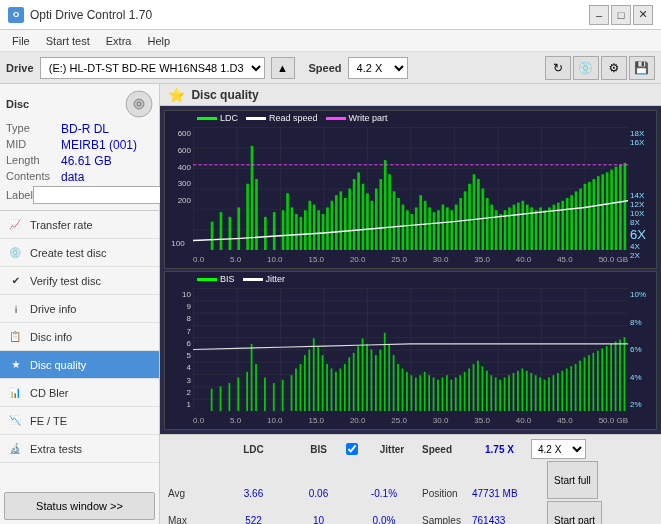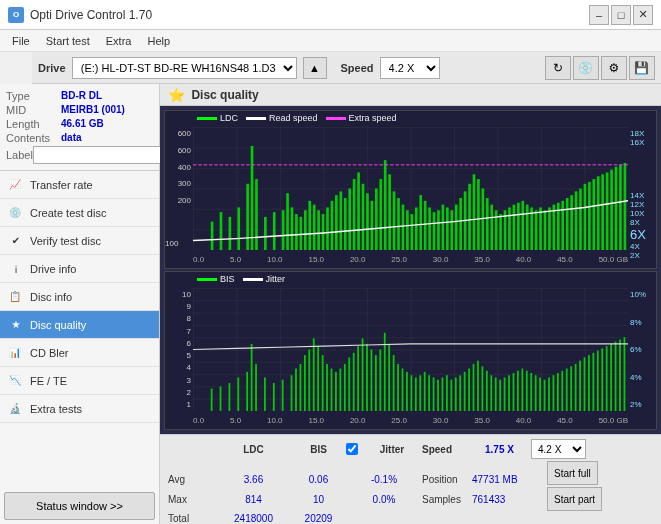--- a/index.html
+++ b/index.html
@@ -11,41 +11,41 @@
     .titlebar-icon { width: 16px; height: 16px; background: #4a90d9; border-radius: 2px; display: flex; align-items: center; justify-content: center; color: white; font-size: 8px; font-weight: bold; }
     .titlebar-title { font-size: 12px; color: #333; }
     .titlebar-controls { display: flex; gap: 2px; }
     .titlebar-btn { width: 20px; height: 20px; display: flex; align-items: center; justify-content: center; border: 1px solid #aaa; background: #e8e8e8; cursor: pointer; font-size: 11px; color: #333; }
 
     
     .menubar { background: #f5f5f5; height: 22px; display: flex; align-items: center; padding: 0 4px; border-bottom: 1px solid #ddd; }
     .menubar-item { padding: 2px 8px; cursor: pointer; font-size: 11px; color: #333; }
 
     
-    .drivebar { background: #e8e8e8; height: 32px; display: flex; align-items: center; padding: 0 6px; border-bottom: 1px solid #ccc; gap: 6px; margin-left: 32px; }
+    .drivebar { background: #e8e8e8; height: 32px; display: flex; align-items: center; padding: 0 6px; border-bottom: 1px solid #ccc; gap: 6px; }
     .drivebar-label { font-size: 11px; font-weight: bold; color: #333; }
     .drive-select { height: 22px; background: white; border: 1px solid #aaa; font-size: 11px; padding: 0 4px; min-width: 200px; text-align: right; }
     .eject-btn { width: 24px; height: 22px; background: #e0e0e0; border: 1px solid #aaa; cursor: pointer; display: flex; align-items: center; justify-content: center; }
     .speed-label { font-size: 11px; font-weight: bold; color: #333; margin-left: 8px; }
     .speed-select { height: 22px; background: white; border: 1px solid #aaa; font-size: 11px; padding: 0 4px; min-width: 60px; }
     .toolbar-icons { display: flex; gap: 2px; margin-left: auto; }
     .toolbar-icon-btn { width: 26px; height: 24px; background: #e0e0e0; border: 1px solid #aaa; cursor: pointer; display: flex; align-items: center; justify-content: center; font-size: 12px; }
 
     
     .main { display: flex; height: calc(524px - 84px); }
 
     
     .sidebar { width: 160px; background: #f5f5f5; border-right: 1px solid #ccc; display: flex; flex-direction: column; }
     .disc-info-panel { padding: 6px; border-bottom: 1px solid #ccc; }
     .disc-header { display: flex; align-items: center; justify-content: space-between; margin-bottom: 4px; }
     .disc-title { font-weight: bold; font-size: 11px; color: #333; }
     .disc-icon { width: 28px; height: 28px; }
     .info-row { display: flex; margin-bottom: 2px; }
     .info-label { color: #666; width: 55px; font-size: 11px; }
-    .info-value { color: #0000cc; font-size: 10px; flex: 1; font-weight: bold; }
+    .info-value { color: #0000cc; font-size: 12px; flex: 1; }
     .label-row { display: flex; align-items: center; margin-top: 2px; }
     .label-input { border: 1px solid #aaa; height: 18px; font-size: 10px; flex: 1; padding: 0 2px; }
     .label-btn { width: 20px; height: 18px; background: #e0e0e0; border: 1px solid #aaa; cursor: pointer; display: flex; align-items: center; justify-content: center; margin-left: 2px; font-size: 10px; }
 
     .nav-items { flex: 1; }
     .nav-item { height: 28px; display: flex; align-items: center; padding: 0 8px; cursor: pointer; gap: 6px; font-size: 11px; color: #333; border-bottom: 1px solid #e0e0e0; }
     .nav-item.active { background: #4a90d9; color: white; }
     .nav-item-icon { width: 16px; height: 16px; display: flex; align-items: center; justify-content: center; font-size: 10px; flex-shrink: 0; }
 
     .status-btn { height: 28px; background: #e0e0e0; border: 1px solid #aaa; border-radius: 2px; cursor: pointer; font-size: 11px; margin: 4px; display: flex; align-items: center; justify-content: center; }
@@ -64,21 +64,21 @@
     .axis-label { font-size: 9px; color: #aaa; }
     .legend { position: absolute; top: 2px; left: 32px; display: flex; gap: 8px; align-items: center; }
     .legend-item { display: flex; align-items: center; gap: 3px; font-size: 9px; color: #eee; }
     .legend-color { width: 20px; height: 3px; }
 
     
     .chart2 { flex: 1; position: relative; background: #1e1e3a; border: 1px solid #444; }
 
     
     .stats-area { height: 90px; background: #e8e8e8; border-top: 1px solid #ccc; padding: 4px 8px; display: flex; flex-direction: column; gap: 2px; }
-    .start-btn { height: 24px; background: #e0e0e0; border: 1px solid #aaa; cursor: pointer; font-size: 10px; padding: 0 6px; }
+    .start-btn { height: 38px; background: #e0e0e0; border: 1px solid #aaa; cursor: pointer; font-size: 10px; padding: 0 6px; }
     .speed-select-small { height: 20px; background: white; border: 1px solid #aaa; font-size: 10px; padding: 0 2px; width: 55px; }
 
     svg { display: block; width: 100%; height: 100%; }
   </style>
 </head>
 <body>
 
 <div class="titlebar">
   <div class="titlebar-left">
     <div class="titlebar-icon">O</div>
@@ -114,20 +114,30 @@
     <div class="toolbar-icon-btn">⚙</div>
     <div class="toolbar-icon-btn">💾</div>
   </div>
 </div>
 
 <div class="main">
 
   <div class="sidebar">
 
     <div class="disc-info-panel">
+      <div class="disc-header">
+        <span class="disc-title">Disc</span>
+
+        <svg class="disc-icon" viewBox="0 0 28 28">
+          <circle cx="14" cy="14" r="13" fill="#ddd" stroke="#aaa" stroke-width="1"></circle>
+          <circle cx="14" cy="14" r="5" fill="#bbb" stroke="#888" stroke-width="1"></circle>
+          <circle cx="14" cy="14" r="2" fill="#666"></circle>
+          <circle cx="14" cy="14" r="1" fill="white"></circle>
+        </svg>
+      </div>
       <div class="info-row">
         <span class="info-label">Type</span>
         <span class="info-value">BD-R DL</span>
       </div>
       <div class="info-row">
         <span class="info-label">MID</span>
         <span class="info-value">MEIRB1 (001)</span>
       </div>
       <div class="info-row">
         <span class="info-label">Length</span>
@@ -201,21 +211,21 @@
           <div class="legend-item">
             <div class="legend-color" style="background:#00ff00;"></div>
             <span>LDC</span>
           </div>
           <div class="legend-item">
             <div class="legend-color" style="background:white;"></div>
             <span>Read speed</span>
           </div>
           <div class="legend-item">
             <div class="legend-color" style="background:#ff44ff;"></div>
-            <span>Extra speed</span>
+            <span>Write part</span>
           </div>
         </div>
         <svg viewBox="0 0 490 130" preserveAspectRatio="none" style="position:absolute;left:28px;right:28px;top:16px;bottom:18px;width:calc(100% - 56px);height:calc(100% - 34px);">
 
           <defs>
             <pattern id="grid1" width="49" height="21.6" patternUnits="userSpaceOnUse">
               <path d="M 49 0 L 0 0 0 21.6" fill="none" stroke="#444" stroke-width="0.5"></path>
             </pattern>
           </defs>
           <rect width="490" height="130" fill="url(#grid1)"></rect>
@@ -314,21 +324,21 @@
 
           <polyline points="0,40 490,40" fill="none" stroke="#ff44ff" stroke-width="1" stroke-dasharray="4,2"></polyline>
         </svg>
 
         <div style="position:absolute;left:0;top:16px;bottom:18px;width:28px;display:flex;flex-direction:column;justify-content:space-between;padding:2px 0;">
           <span class="axis-label" style="font-size:8px;color:#ccc;text-align:right;padding-right:2px;">600</span>
           <span class="axis-label" style="font-size:8px;color:#ccc;text-align:right;padding-right:2px;">600</span>
           <span class="axis-label" style="font-size:8px;color:#ccc;text-align:right;padding-right:2px;">400</span>
           <span class="axis-label" style="font-size:8px;color:#ccc;text-align:right;padding-right:2px;">300</span>
           <span class="axis-label" style="font-size:8px;color:#ccc;text-align:right;padding-right:2px;">200</span>
-          <span class="axis-label" style="font-size:8px;color:#ccc;text-align:left;padding-right:2px;margin-top:26px;">100</span>
+          <span class="axis-label" style="font-size:8px;color:#ccc;text-align:center;padding-right:2px;margin-top:26px;">100</span>
         </div>
 
         <div style="position:absolute;right:0;top:16px;bottom:18px;width:28px;display:flex;flex-direction:column;justify-content:flex-start;padding:2px 0;">
           <span class="axis-label" style="font-size:8px;color:#88ddff;text-align:left;padding-left:2px;">18X</span>
           <span class="axis-label" style="font-size:8px;color:#88ddff;text-align:left;padding-left:2px;">16X</span>
           <span class="axis-label" style="font-size:8px;color:#88ddff;text-align:left;padding-left:2px;margin-top:44px;">14X</span>
           <span class="axis-label" style="font-size:8px;color:#88ddff;text-align:left;padding-left:2px;">12X</span>
           <span class="axis-label" style="font-size:8px;color:#88ddff;text-align:left;padding-left:2px;">10X</span>
           <span class="axis-label" style="font-size:8px;color:#88ddff;text-align:left;padding-left:2px;">8X</span>
           <span class="axis-label" style="font-size:13px;color:#88ddff;text-align:left;padding-left:2px;">6X</span>
@@ -522,21 +532,21 @@
         <div style="width:75px;text-align:center;font-size:10px;color:#0000cc;">3.66</div>
         <div style="width:55px;text-align:center;font-size:10px;color:#0000cc;">0.06</div>
         <div style="width:76px;text-align:center;font-size:10px;color:#0000cc;">-0.1%</div>
         <div style="width:50px;font-size:10px;color:#333;">Position</div>
         <div style="width:75px;font-size:10px;color:#0000cc;">47731 MB</div>
         <button class="start-btn">Start full</button>
       </div>
 
       <div style="display:flex;align-items:center;">
         <div style="width:48px;font-size:10px;color:#333;">Max</div>
-        <div style="width:75px;text-align:center;font-size:10px;color:#0000cc;">814</div>
+        <div style="width:75px;text-align:center;font-size:10px;color:#0000cc;">522</div>
         <div style="width:55px;text-align:center;font-size:10px;color:#0000cc;">10</div>
         <div style="width:76px;text-align:center;font-size:10px;color:#0000cc;">0.0%</div>
         <div style="width:50px;font-size:10px;color:#333;">Samples</div>
         <div style="width:75px;font-size:10px;color:#0000cc;">761433</div>
         <button class="start-btn">Start part</button>
       </div>
 
       <div style="display:flex;align-items:center;">
         <div style="width:48px;font-size:10px;color:#333;">Total</div>
         <div style="width:75px;text-align:center;font-size:10px;color:#0000cc;">2418000</div>

